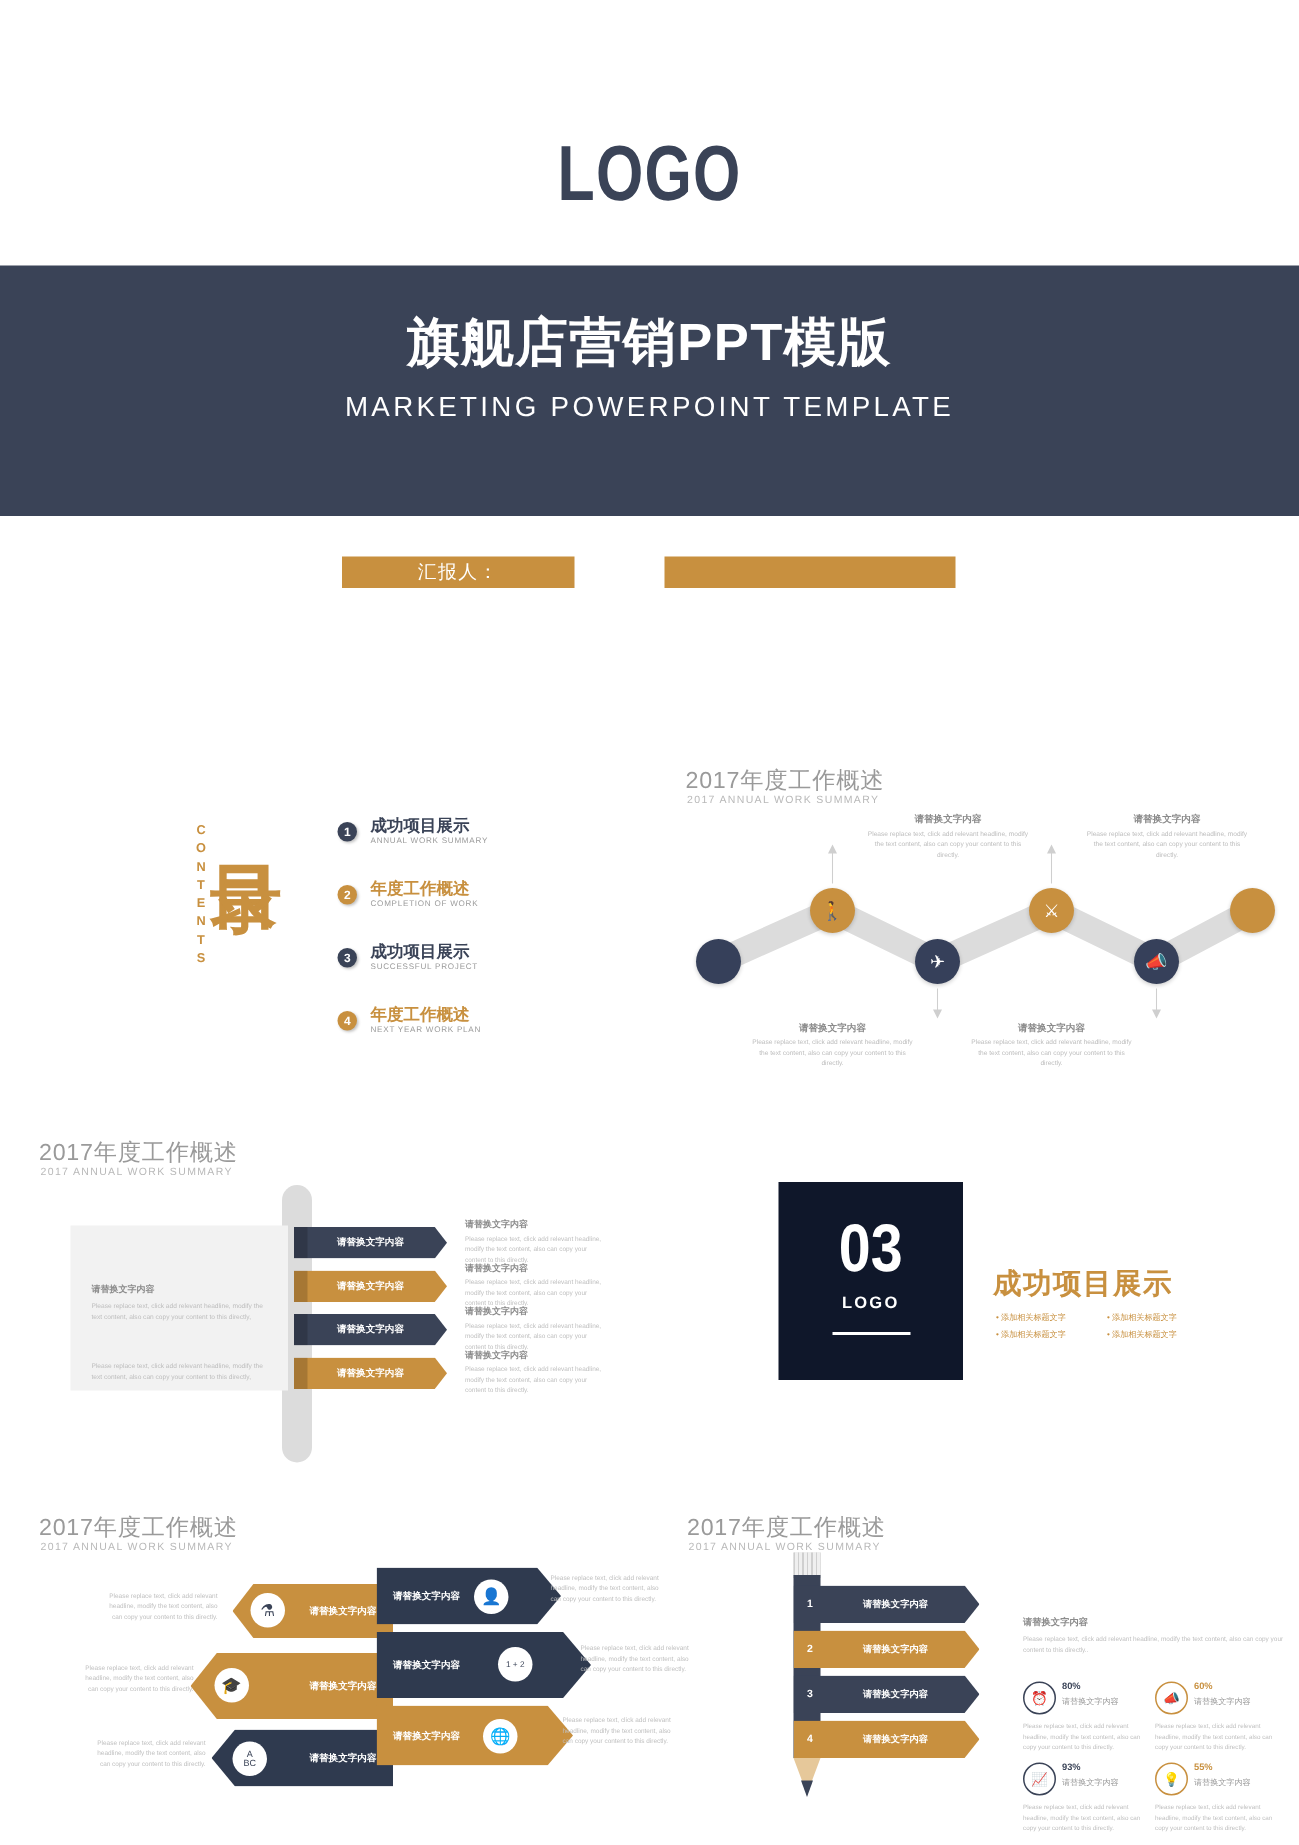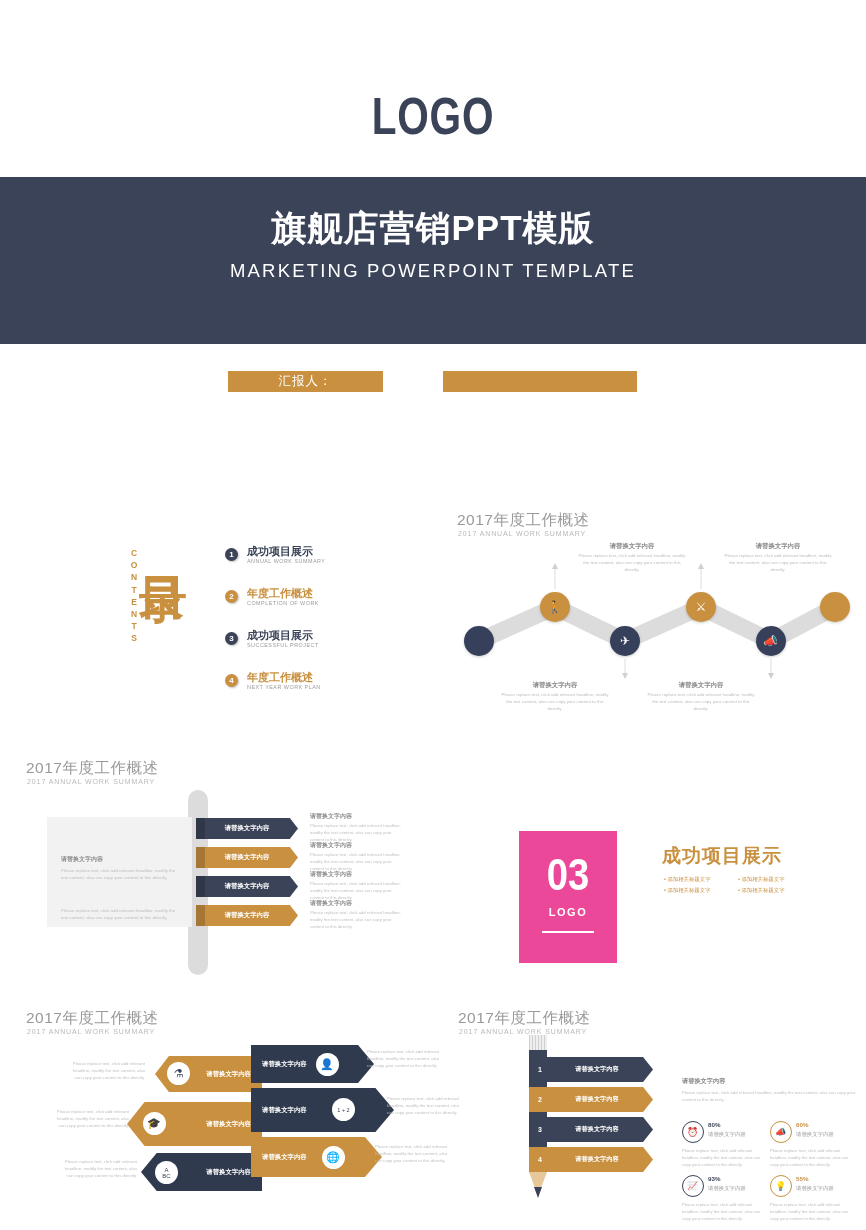--- a/index.html
+++ b/index.html
@@ -94,21 +94,21 @@
     clip-path:polygon(0 0, 92% 0, 100% 50%, 92% 100%, 0 100%);
   }
   .sp-arrow.navy{background:#3a4357;}
   .sp-arrow.gold{background:#c8903f;}
   .sp-arrow::before{content:"";position:absolute;left:0;top:0;width:9px;height:100%;background:rgba(0,0,0,.17);}
   .sp-desc{position:absolute;left:310px;width:92px;}
   .sp-desc .h{font-size:6px;color:#8c8c8c;font-weight:bold;}
   .sp-desc .b{font-size:4.3px;color:#bfbfbf;line-height:1.6;margin-top:2px;}
 
   
-  .part-box{position:absolute;left:519px;top:788px;width:98px;height:132px;background:#ec4899;margin-top:43px;}
+  .part-box{position:absolute;left:519px;top:788px;width:123px;height:132px;background:#0f172a;}
   .part-num{color:#fff;font-size:45px;font-weight:bold;text-align:center;padding-top:21px;line-height:1;
     font-family:"Liberation Sans Narrow","Liberation Sans",sans-serif;transform:scaleX(.85);}
   .part-lbl{color:#fff;font-size:11px;font-weight:bold;text-align:center;letter-spacing:1.5px;margin-top:9px;}
   .part-rule{width:52px;height:2px;background:#fff;margin:13px auto 0;}
   .part-title{position:absolute;left:662px;top:843px;font-size:19px;color:#c8903f;font-weight:bold;letter-spacing:1px;}
   .part-bullets{position:absolute;left:664px;top:874px;width:148px;display:flex;flex-wrap:wrap;}
   .part-bullets span{width:50%;font-size:5.4px;color:#c8903f;line-height:2.1;}
   .part-bullets span::before{content:"\2022  ";}
 
   

